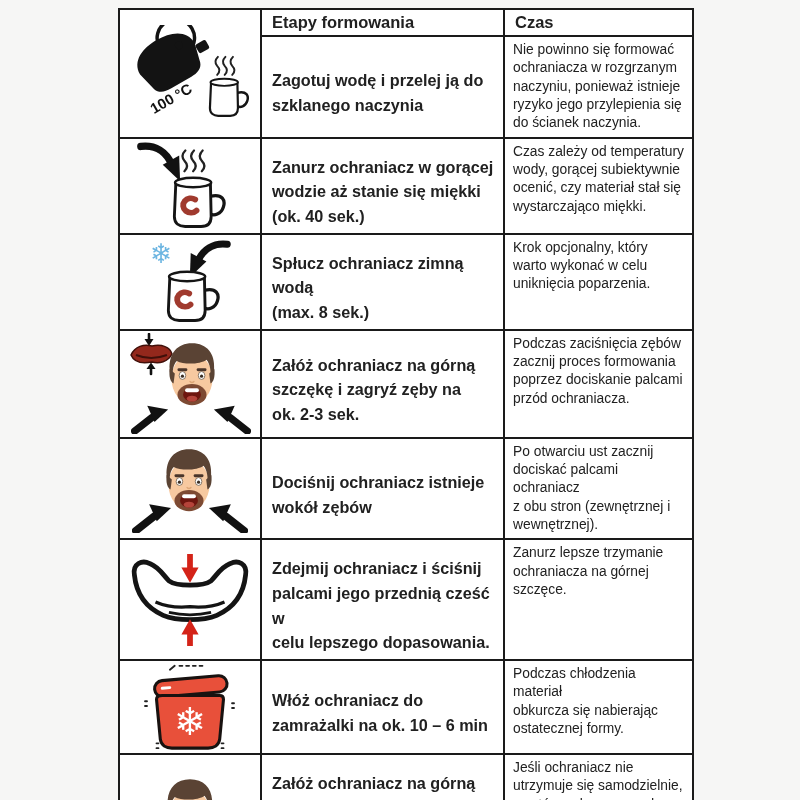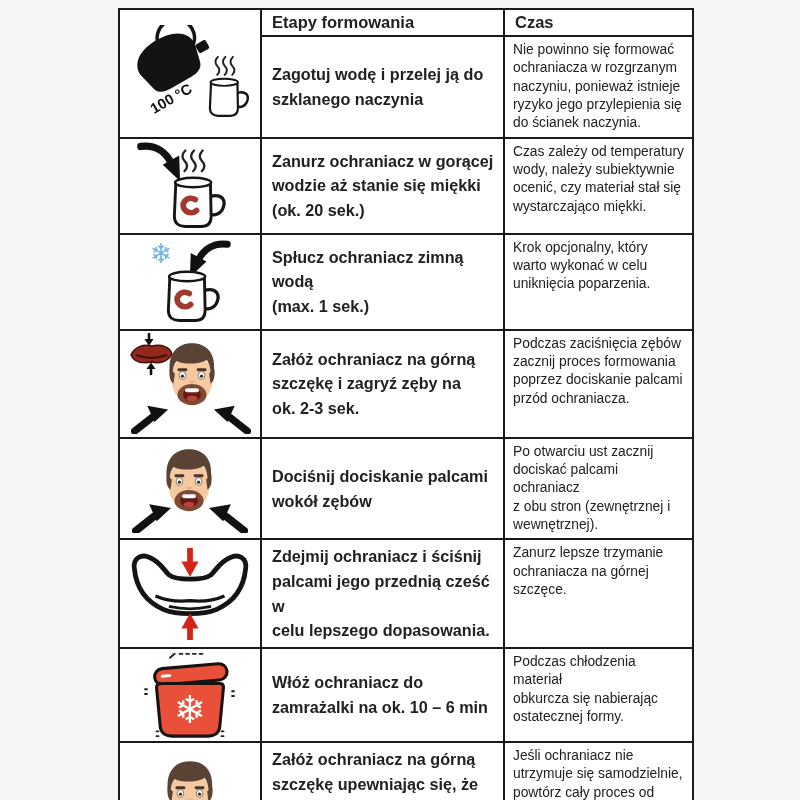--- a/index.html
+++ b/index.html
@@ -15,21 +15,21 @@
     color:var(--text-main);
   }
   table.guide{
     position:absolute;left:118px;top:8px;width:574px;
     border-collapse:collapse;table-layout:fixed;background:var(--table-bg);
   }
   td,th{border:2px solid var(--border-dark);overflow:hidden;}
   th{font-size:16.5px;font-weight:bold;text-align:left;vertical-align:middle;padding:2px 6px 2px 10px;border-radius:12px;}
   td.stage{
     font-size:16.2px;font-weight:bold;line-height:1.52;vertical-align:middle;
-    padding:4px 4px 4px 10px;white-space:pre-line;
+    padding:16px 4px 4px 10px;white-space:pre-line;
   }
   td.notes{
     font-size:13.8px;font-weight:normal;line-height:1.33;vertical-align:top;
     padding:4px 4px 4px 8px;white-space:pre-line;border-radius:20px;
   }
   td.icon-cell{vertical-align:middle;text-align:center;padding:2px;}
   tr.h-hdr{height:27px} tr.h1{height:93px} tr.h2{height:95px} tr.h3{height:95px}
   tr.h4{height:107px} tr.h5{height:93px} tr.h6{height:94px} tr.h7{height:91px} tr.h8{height:90px}
   svg{display:block;margin:0 auto;}
   .defs{position:absolute;width:0;height:0;overflow:hidden;}
@@ -127,40 +127,40 @@
     <td class="icon-cell">
       <svg width="110" height="90" viewBox="0 0 110 90">
         <use href="#sym-arrowC" x="2" y="0" width="46" height="42"></use>
         <use href="#sym-steam" x="44" y="6" width="30" height="26"></use>
         <use href="#sym-mug" x="30" y="32" width="62" height="58"></use>
         <use href="#sym-guardC" x="42" y="52" width="26" height="26"></use>
       </svg>
     </td>
     <td class="stage">Zanurz ochraniacz w gorącej
 wodzie aż stanie się miękki
-(ok. 20 sek.)</td>
+(ok. 40 sek.)</td>
     <td class="notes">Czas zależy od temperatury
-wody, należy subiektywnie
+wody, gorącej subiektywnie
 ocenić, czy materiał stał się
 wystarczająco miękki.</td>
   </tr>
 
   <tr class="h3">
     <td class="icon-cell">
       <svg width="110" height="90" viewBox="0 0 110 90">
         <text x="26" y="26" text-anchor="middle" font-size="27" font-family="DejaVu Sans" fill="var(--snow-blue,#6cb5e1)">❄</text>
         <g transform="translate(96,2) scale(-1,1)">
           <use href="#sym-arrowC" width="44" height="40"></use>
         </g>
         <use href="#sym-mug" x="24" y="30" width="62" height="58"></use>
         <use href="#sym-guardC" x="36" y="50" width="26" height="26"></use>
       </svg>
     </td>
     <td class="stage">Spłucz ochraniacz zimną wodą
-(max. 1 sek.)</td>
+(max. 8 sek.)</td>
     <td class="notes">Krok opcjonalny, który
 warto wykonać w celu
 uniknięcia poparzenia.</td>
   </tr>
 
   <tr class="h4">
     <td class="icon-cell">
       <svg width="134" height="102" viewBox="0 0 134 102">
         <g>
           <path d="M26,1 L26,7" stroke="#111" stroke-width="2.6" stroke-linecap="round"></path>
@@ -189,21 +189,21 @@
   <tr class="h5">
     <td class="icon-cell">
       <svg width="120" height="88" viewBox="0 0 120 88">
         <use href="#sym-face" x="26" y="0" width="66" height="73"></use>
         <use href="#sym-arrowT" x="2" y="56" width="40" height="33"></use>
         <g transform="translate(118,56) scale(-1,1)">
           <use href="#sym-arrowT" width="40" height="33"></use>
         </g>
       </svg>
     </td>
-    <td class="stage">Dociśnij dociskanie palcami
+    <td class="stage">Dociśnij ochraniacz istnieje
 wokół zębów</td>
     <td class="notes">Po otwarciu ust zacznij
 dociskać palcami ochraniacz
 z obu stron (zewnętrznej i
 wewnętrznej).</td>
   </tr>
 
   <tr class="h6">
     <td class="icon-cell">
       <svg width="130" height="92" viewBox="0 0 132 96">

